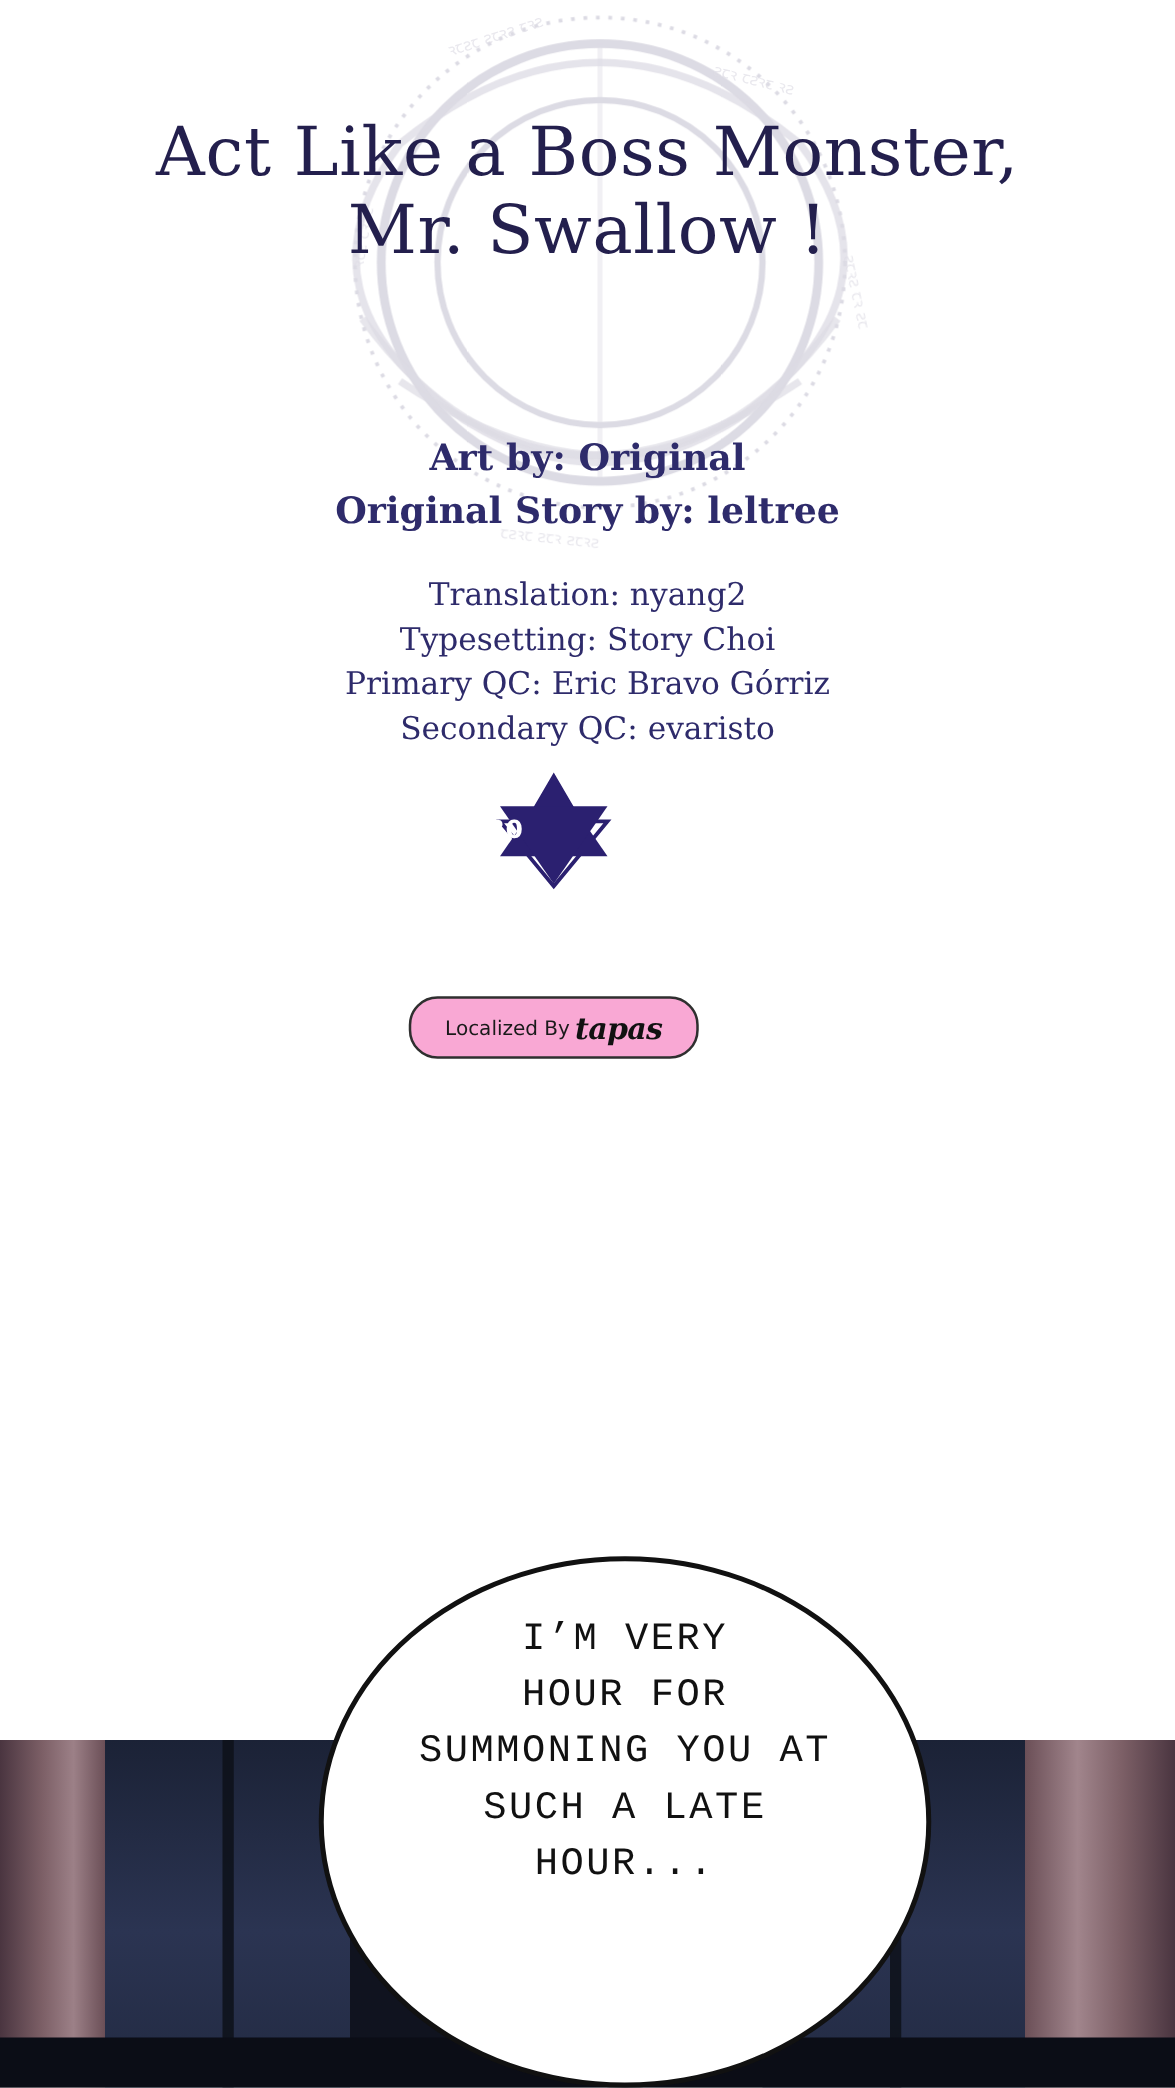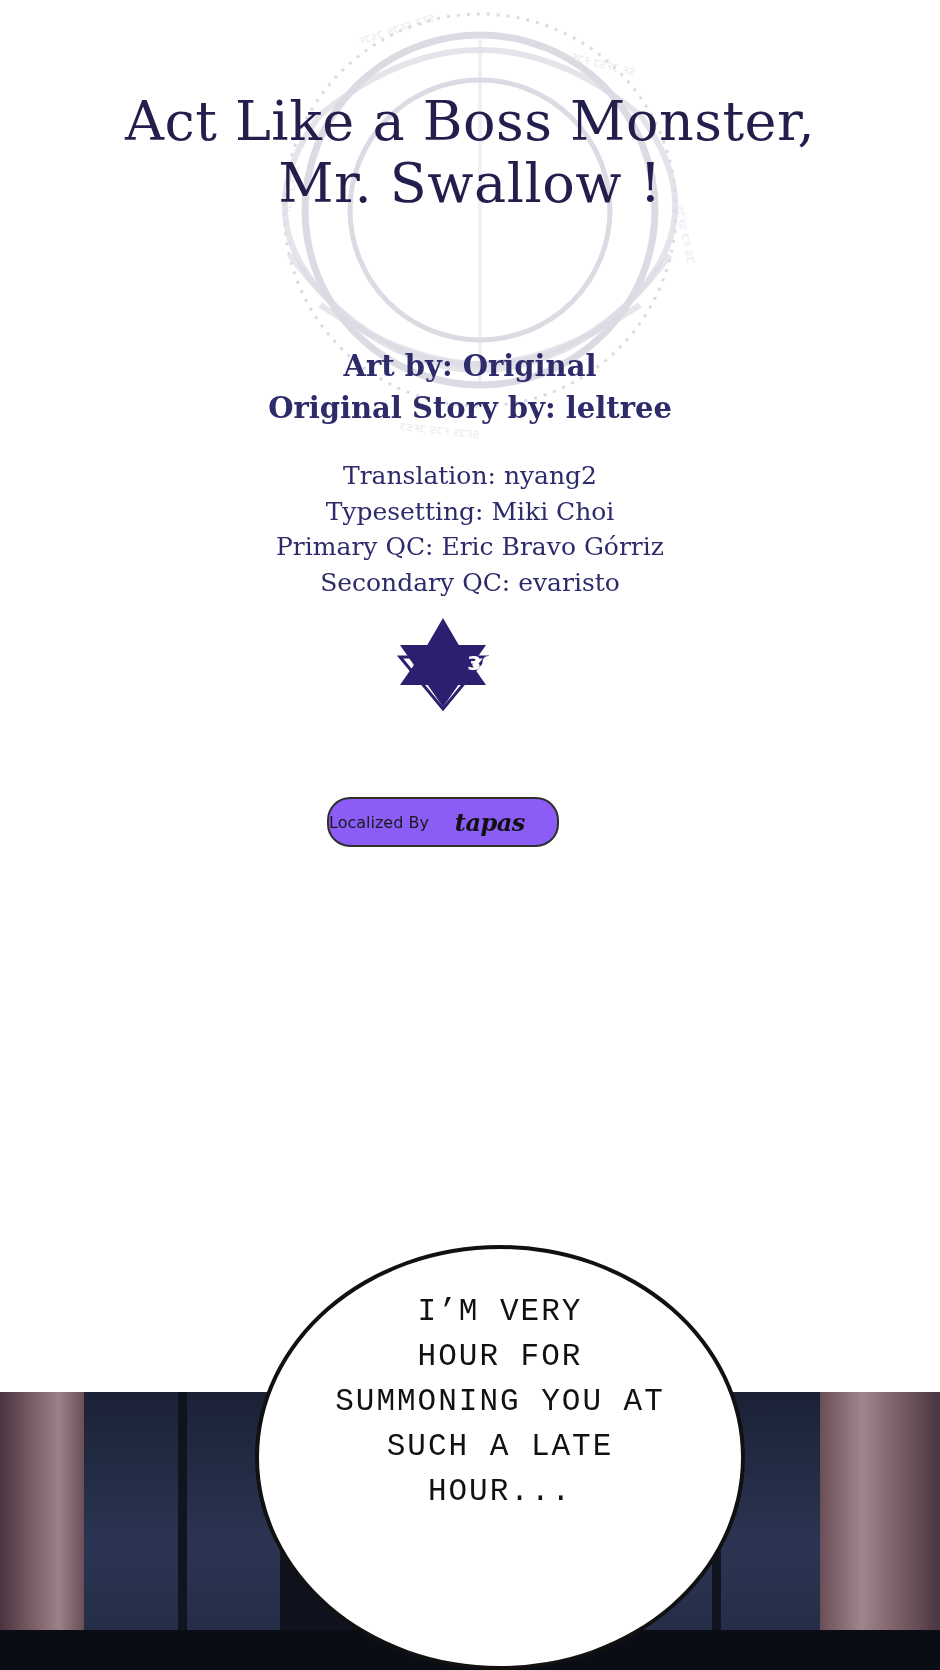--- a/index.html
+++ b/index.html
@@ -86,41 +86,42 @@
     left: 390px;
     top: 615px;
     width: 106px;
     height: 100px;
   }
   .badge-number {
     position: absolute;
     left: 0;
     top: 36px;
     width: 106px;
-    text-align: right;
+    text-align: left;
     font-family: "DejaVu Sans", sans-serif;
     font-size: 20px;
     font-weight: bold;
     color: #ffffff;
     letter-spacing: 0.5px;
   }
 
   
   .tapas-pill {
     position: absolute;
     left: 327px;
     top: 797px;
     width: 228px;
     height: 46px;
     border: 2px solid #2f2f2f;
     border-radius: 23px;
-    background: #8b5cf6;
+    background: #f9a8d4;
     display: flex;
     align-items: center;
-    gap: 26px;
+    justify-content: center;
+    gap: 4px;
   }
   .tapas-pill .lbl {
     font-family: "DejaVu Sans", sans-serif;
     font-size: 16px;
     color: #1a1a1a;
   }
   .tapas-pill .brand {
     font-family: "DejaVu Serif", serif;
     font-style: italic;
     font-weight: bold;
@@ -235,21 +236,21 @@
     <div class="title-line title-line-2">Mr. Swallow !</div>
   </div>
 
   <div class="credits-main">
     <div>Art by: Original</div>
     <div>Original Story by: leltree</div>
   </div>
 
   <div class="credits-sub">
     <div>Translation: nyang2</div>
-    <div>Typesetting: Miki Choi</div>
+    <div>Typesetting: Story Choi</div>
     <div>Primary QC: Eric Bravo Górriz</div>
     <div>Secondary QC: evaristo</div>
   </div>
 
   <div class="badge-wrap">
     <svg width="106" height="100" viewBox="0 0 106 100" xmlns="http://www.w3.org/2000/svg">
       <polygon points="53,6 74,42 96,42 53,94 10,42 32,42" fill="#ffffff" stroke="#2b2070" stroke-width="3"></polygon>
       <polygon points="53,8 96,70 10,70" fill="#2b2070"></polygon>
       <polygon points="53,92 10,30 96,30" fill="#2b2070"></polygon>
     </svg>

